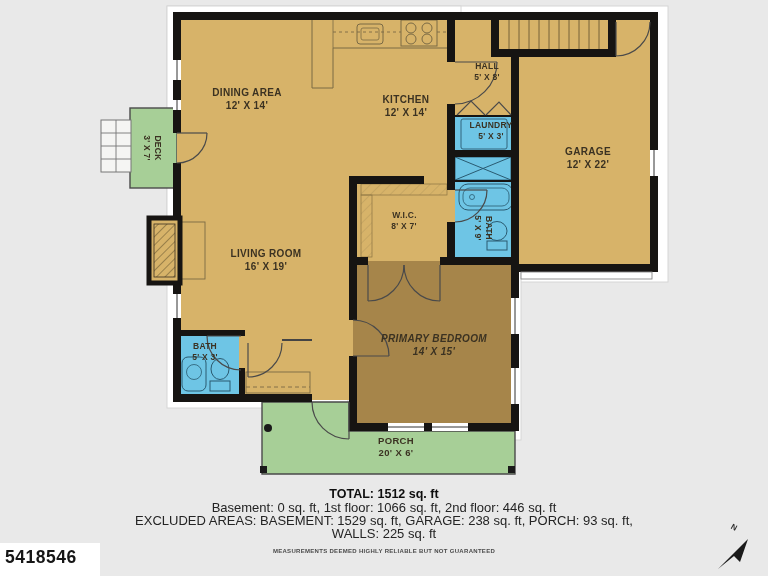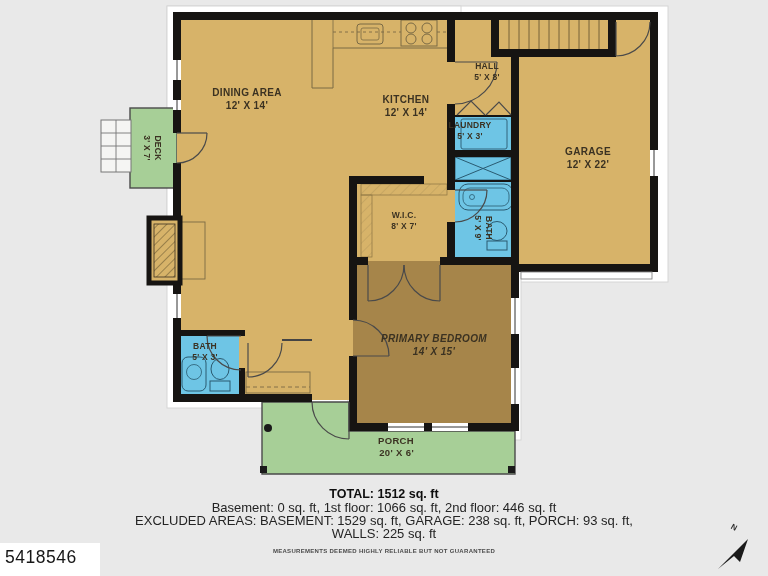--- a/index.html
+++ b/index.html
@@ -10,21 +10,21 @@
     white-space:nowrap;transform:translate(-50%,-50%);line-height:1.3;letter-spacing:.35px;
     font-size:10px;}
   .room-label .dims{display:block;font-weight:bold;}
   .room-label.sm{font-size:8.5px;letter-spacing:.25px;}
   .room-label.vert{transform:translate(-50%,-50%) rotate(90deg);}
   .summary{position:absolute;left:0;top:487px;width:768px;text-align:center;color:#222;}
   .summary .tl{font-size:12.5px;font-weight:bold;color:#0e0e0e;line-height:14px;}
   .summary .ln{font-size:13px;line-height:13.2px;color:#242424;}
   .summary .disc{margin-top:7px;font-size:6px;letter-spacing:.3px;color:#4a4a4a;font-weight:bold;}
   .listing-patch{position:absolute;left:0;top:543px;width:100px;height:33px;background:#ffffff;}
-  .listing-id{position:absolute;left:5px;top:547px;font-size:17.5px;color:#161616;letter-spacing:.5px;}
+  .listing-id{position:absolute;left:5px;top:547px;font-size:17.5px;color:#161616;letter-spacing:.5px;font-weight:bold;}
   .compass{position:absolute;left:700px;top:515px;width:66px;height:60px;}
   .compass .n-label{position:absolute;left:31px;top:8px;font-size:8px;font-weight:bold;color:#2a2a2a;transform:rotate(28deg);}
 </style>
 </head>
 <body>
 
 <div class="canvas">
 
   <svg class="plan-svg" width="768" height="576" viewBox="0 0 768 576">
     <defs>
@@ -219,49 +219,53 @@
     <span class="dims">12' X 14'</span>
   </div>
   <div class="room-label" style="left:384px;top:106px;margin-left:22px;">
     <span>KITCHEN</span>
     <span class="dims">12' X 14'</span>
   </div>
   <div class="room-label sm" style="left:487px;top:72px;">
     <span>HALL</span>
     <span class="dims">5' X 8'</span>
   </div>
-  <div class="room-label sm" style="left:462px;top:131px;padding-left:16px;">
+  <div class="room-label sm" style="left:483px;top:131px;padding-left:16px;">
     <span>LAUNDRY</span>
     <span class="dims">5' X 3'</span>
   </div>
   <div class="room-label" style="left:588px;top:158px;">
     <span>GARAGE</span>
     <span class="dims">12' X 22'</span>
   </div>
-  <div class="room-label sm" style="left:404px;top:221px;">
+  <div class="room-label sm" style="left:404px;top:221px;text-align:right;">
     <span>W.I.C.</span>
     <span class="dims">8' X 7'</span>
   </div>
   <div class="room-label sm vert" style="left:483px;top:228px;">
     <span>BATH</span>
     <span class="dims">5' X 9'</span>
   </div>
+  <div class="room-label" style="left:266px;top:260px;">
+    <span>LIVING ROOM</span>
+    <span class="dims">16' X 19'</span>
+  </div>
   <div class="room-label sm" style="left:205px;top:352px;">
     <span>BATH</span>
     <span class="dims">5' X 3'</span>
   </div>
   <div class="room-label" style="left:434px;top:345px;font-style:italic;">
     <span>PRIMARY BEDROOM</span>
     <span class="dims">14' X 15'</span>
   </div>
   <div class="room-label sm vert" style="left:152px;top:148px;">
     <span>DECK</span>
     <span class="dims">3' X 7'</span>
   </div>
-  <div class="room-label" style="left:396px;top:447px;font-size:9.5px;text-align:right;">
+  <div class="room-label" style="left:396px;top:447px;font-size:9.5px;">
     <span>PORCH</span>
     <span class="dims">20' X 6'</span>
   </div>
 
   <div class="summary">
     <div class="tl">TOTAL: 1512 sq. ft</div>
     <div class="ln">Basement: 0 sq. ft, 1st floor: 1066 sq. ft, 2nd floor: 446 sq. ft</div>
     <div class="ln">EXCLUDED AREAS: BASEMENT: 1529 sq. ft, GARAGE: 238 sq. ft, PORCH: 93 sq. ft,</div>
     <div class="ln">WALLS: 225 sq. ft</div>
     <div class="disc">MEASUREMENTS DEEMED HIGHLY RELIABLE BUT NOT GUARANTEED</div>

